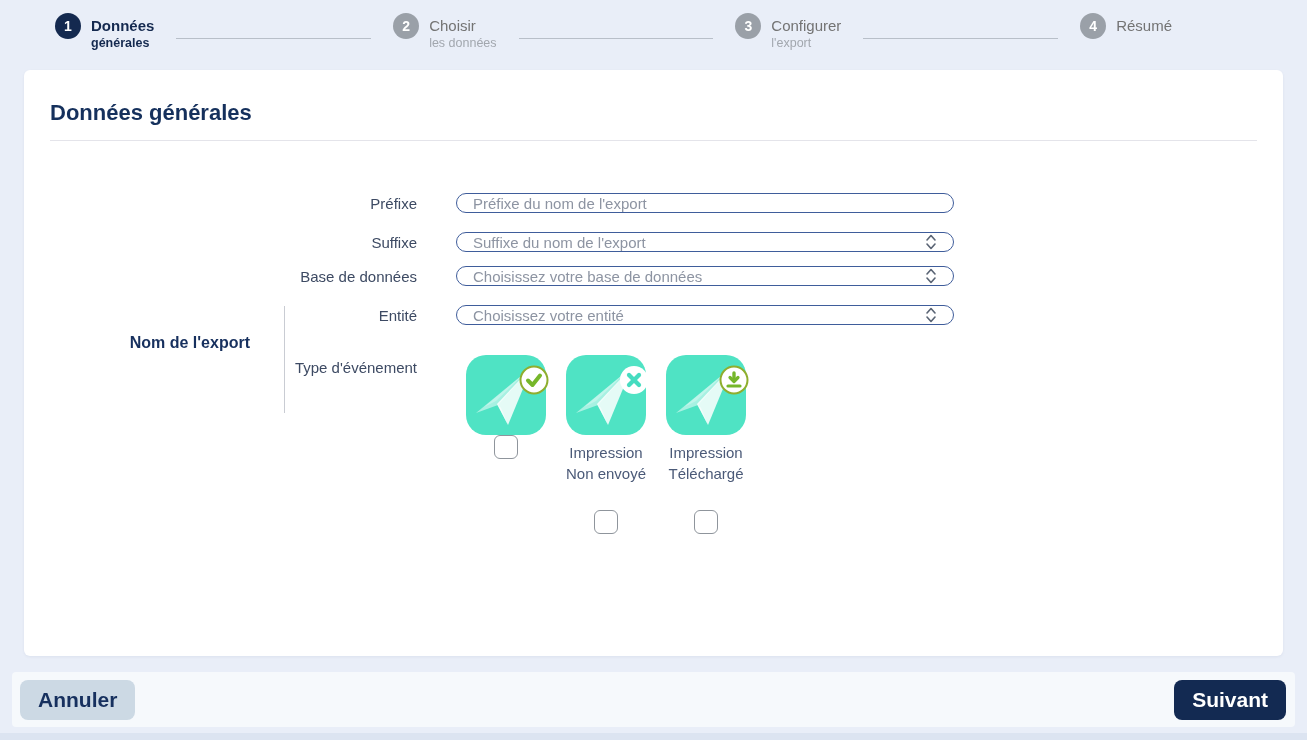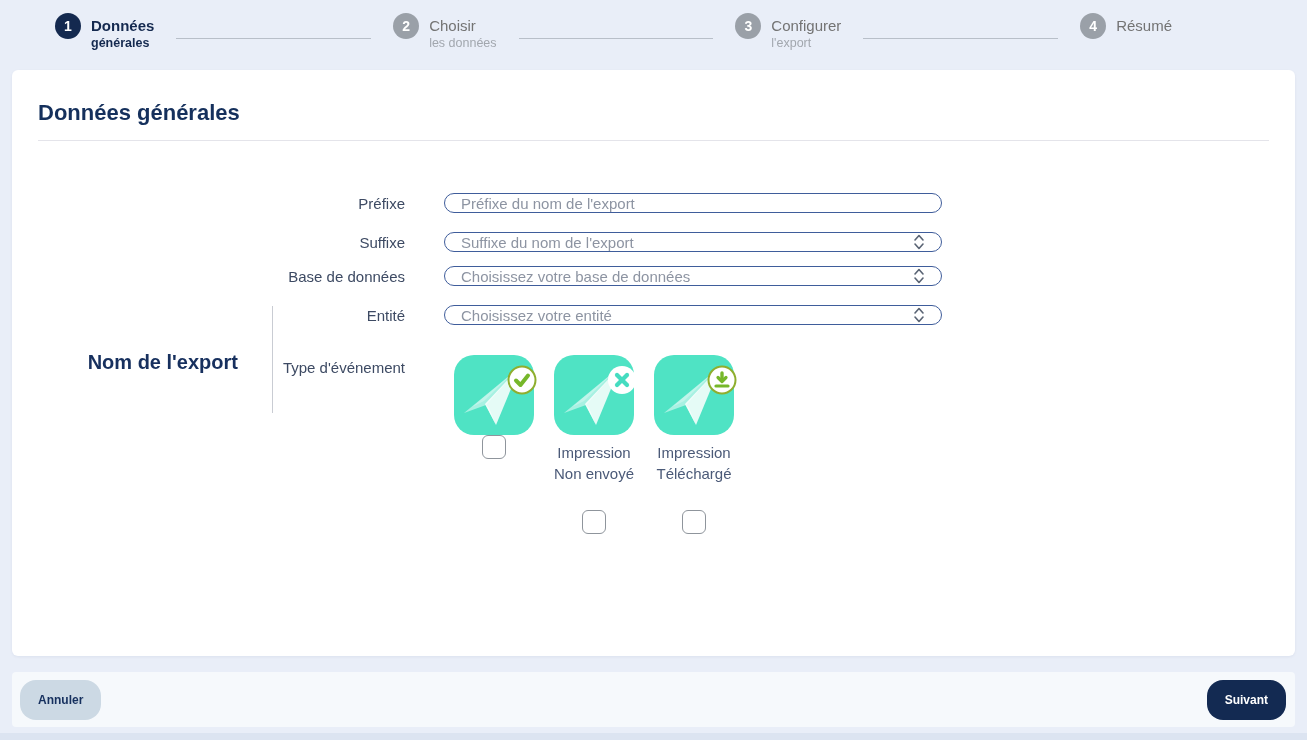--- a/index.html
+++ b/index.html
@@ -33,41 +33,41 @@
   .step.active .step-subtitle { color: #14294f; font-weight: 700; }
   .step.active .step-subtitle { font-weight: 600; }
   .connector {
     flex: 1; height: 1px; background: #b8bfc9;
     margin: 25px 22px 0 22px;
   }
 
   
   .card {
     background: #fff;
-    margin: 0 12px;
+    margin: 0 24px;
     border-radius: 6px;
     min-height: 586px;
     box-shadow: 0 1px 3px rgba(20,41,79,0.06);
     padding-bottom: 40px;
   }
   .page-title {
     font-size: 22px; font-weight: 700; color: #15305c;
     padding: 30px 0 0 26px;
   }
   .title-divider {
     border: none; border-top: 1px solid #e4e4ea;
     margin: 14px 26px 0 26px;
   }
 
   
   .form { position: relative; }
   .group-label {
-    position: absolute; left: 26px; top: 158px;
+    position: absolute; left: 26px; top: 141px;
     width: 200px; text-align: right;
-    font-size: 20px; font-weight: 700; color: #17305e;
+    font-size: 16px; font-weight: 700; color: #17305e;
   }
   .v-divider {
     position: absolute; left: 260px; top: 113px;
     width: 1px; height: 107px; background: #c9ccd3;
   }
   .form-row { display: flex; align-items: center; gap: 39px; }
   .row-1 { margin-top: 52px; }
   .row-2 { margin-top: 19px; }
   .row-3 { margin-top: 14px; }
   .row-4 { margin-top: 19px; }
@@ -126,23 +126,23 @@
   
   .footer {
     margin: 16px 12px 0 12px;
     height: 55px;
     background: #f6f9fc;
     border-radius: 4px;
     display: flex; align-items: center; justify-content: space-between;
     padding: 0 9px 0 8px;
   }
   .btn {
-    height: 40px; border: none; border-radius: 16px;
+    height: 40px; border: none; border-radius: 8px;
     font-family: "Liberation Sans", sans-serif;
-    font-size: 12px; font-weight: 600;
+    font-size: 21px; font-weight: 600;
     padding: 0 18px; cursor: pointer;
   }
   .btn-cancel { background: #ccd9e4; color: #16305e; }
   .btn-next { background: #132a52; color: #fff; }
 
   .bottom-edge { height: 7px; margin-top: 6px; background: #dce4f1; }
 </style>
 </head>
 <body>
 

